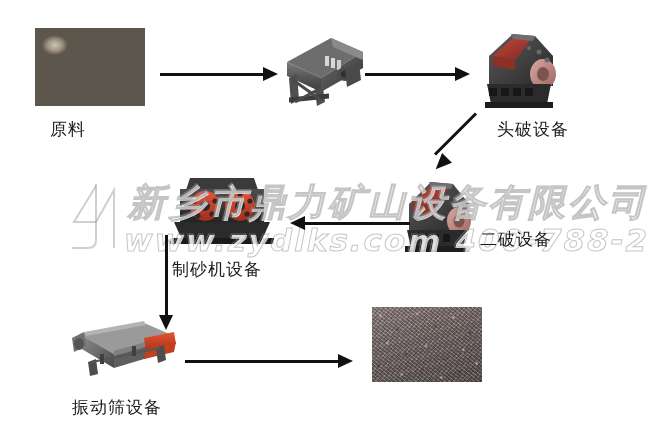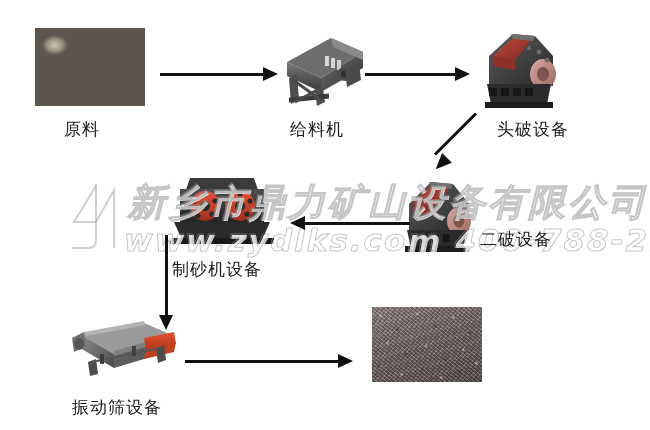--- a/index.html
+++ b/index.html
@@ -183,21 +183,21 @@
           <path d="M34 10 L12 46 L34 46"></path>
           <path d="M34 46 L52 14 L52 72"></path>
         </g>
       </svg>
     </div>
     <div class="wm-text" id="wm-line1">新乡市鼎力矿山设备有限公司</div>
     <div class="wm-text" id="wm-line2">www.zydlks.com  400-788-2111</div>
   </div>
 
   <div class="photo stones" style="left:35px; top:28px; width:110px; height:78px;"></div>
-  <div class="node-label" style="left:64px; top:118px;">原料</div>
+  <div class="node-label" style="left:50px; top:118px;">原料</div>
 
   <div class="arrow-h right" style="left:160px; top:66px; width:118px; height:16px;">
     <div class="shaft" style="width:106px;"></div>
     <div class="head"></div>
   </div>
 
   <div class="machine" style="left:285px; top:30px;">
     <svg width="85" height="78" viewBox="0 0 85 78">
       <defs>
         <linearGradient id="gsteel" x1="0" y1="0" x2="0" y2="1">
@@ -224,21 +224,20 @@
       <ellipse cx="60" cy="44" rx="4" ry="3.5" fill="#2e2e2e"></ellipse>
 
       <polygon points="4,48 12,44 14,70 6,74" fill="#4f4f4f"></polygon>
       <polygon points="30,62 38,58 40,72 32,76" fill="#4f4f4f"></polygon>
       <rect x="4" y="68" width="40" height="5" fill="#3c3c3c" transform="skewY(-6)"></rect>
       <line x1="8" y1="50" x2="36" y2="70" stroke="#4a4a4a" stroke-width="3"></line>
       <line x1="36" y1="58" x2="10" y2="72" stroke="#4a4a4a" stroke-width="3"></line>
       <polygon points="60,40 74,33 76,50 62,57" fill="#4a4a4a"></polygon>
     </svg>
   </div>
-  <div class="node-label" style="left:290px; top:118px;">给料机</div>
 
   <div class="arrow-h right" style="left:365px; top:66px; width:105px; height:16px;">
     <div class="shaft" style="width:93px;"></div>
     <div class="head"></div>
   </div>
 
   <div class="machine" style="left:473px; top:26px;">
     <svg width="92" height="84" viewBox="0 0 92 84">
       <defs>
         <linearGradient id="gbody" x1="0" y1="0" x2="1" y2="1">

